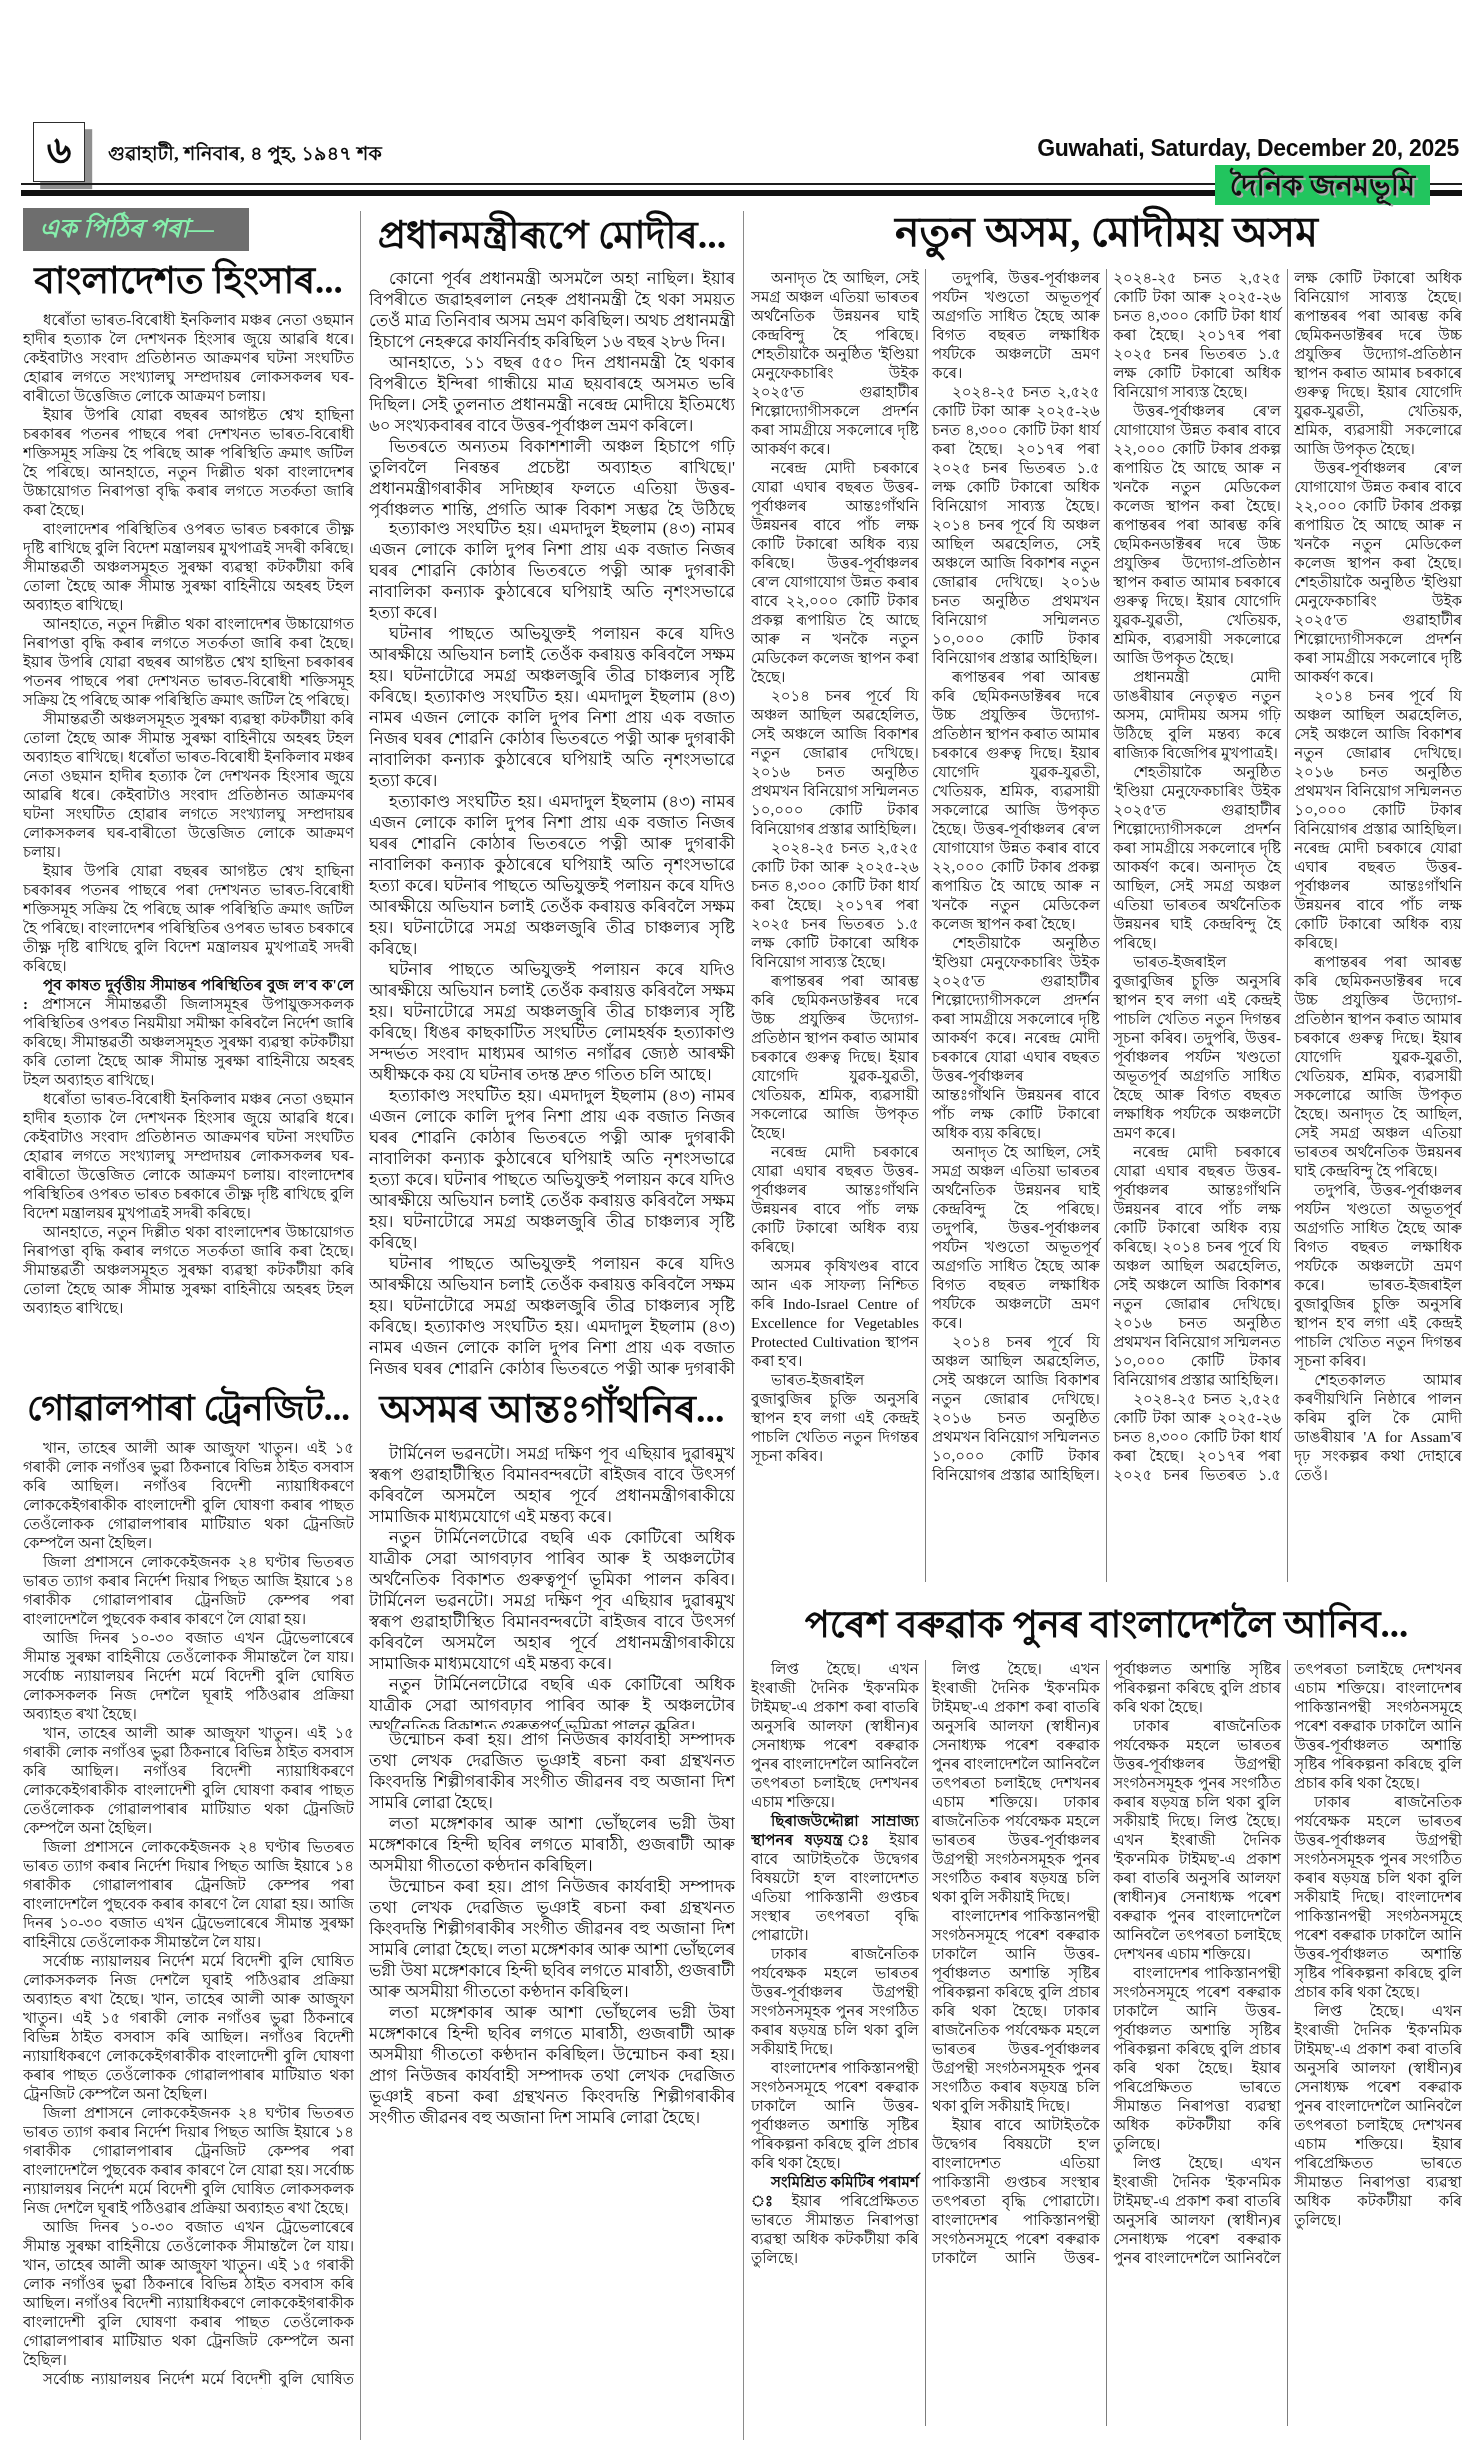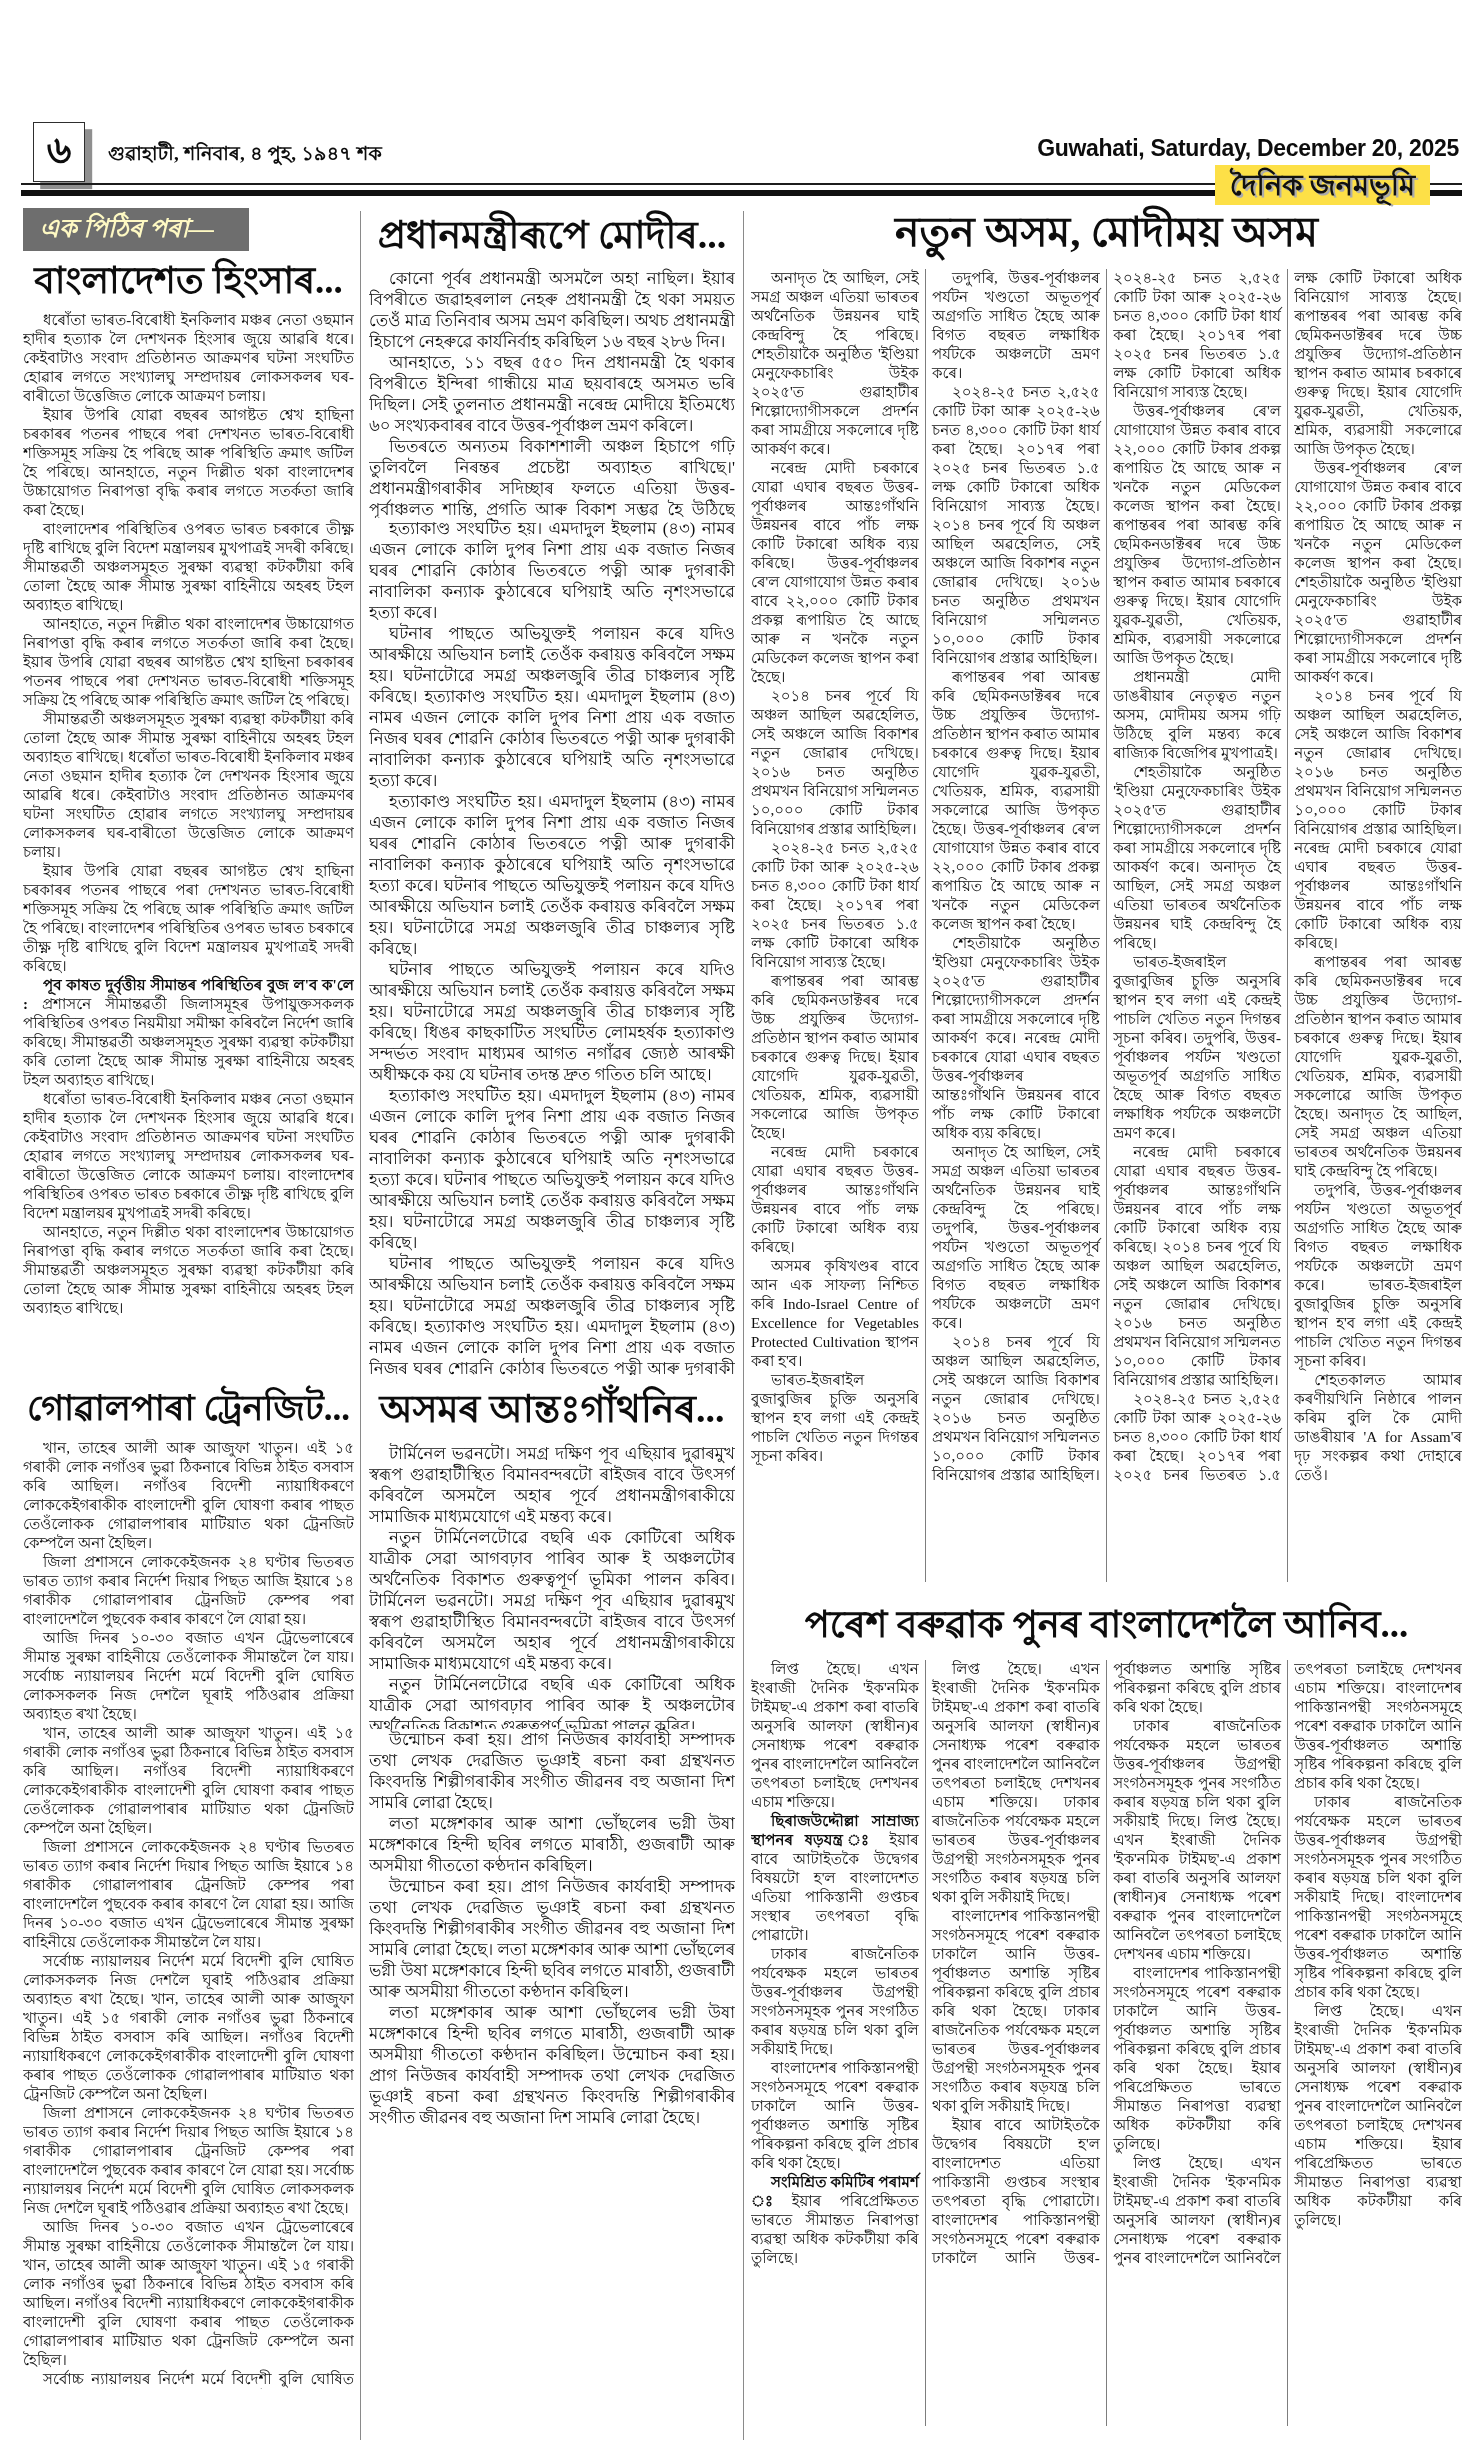--- a/index.html
+++ b/index.html
@@ -24,38 +24,38 @@
   .dateline-en {
     position:absolute; right:23px; top:135px;
     font-family:"Liberation Sans", sans-serif;
     font-size:23px; font-weight:bold; letter-spacing:-0.3px;
   }
   .rules { position:absolute; left:20.5px; right:20.5px; top:183px; }
   .rule-thin  { height:2.2px;  background:#1c1c1c; }
   .rule-thick { height:6.6px; background:#101010; margin-top:4.4px; }
   .masthead {
     position:absolute; right:32px; top:-17.7px; height:40px; line-height:40px;
-    background:#fde047; padding:0 14.4px;
+    background:#22c55e; padding:0 14.4px;
     font-size:29px; font-weight:bold; color:#111;
     text-shadow:2.2px 1.7px 0 #ababab; white-space:nowrap;
   }
   
   .vrule { position:absolute; top:211px; width:1.1px; height:2229px; background:#8a8a8a; }
   .vrule.v1 { left:360px; }
   .vrule.v2 { left:743px; }
   
   .hl { font-weight:bold; text-align:center; line-height:1.12; letter-spacing:0; }
   .body-text { text-align:justify; overflow:hidden; }
   .body-text p { text-indent:20px; margin:0; }
   .small-body { font-size:15px; line-height:19px; }
   .mid-body   { font-size:16.6px;   line-height:21px; }
   
   .colA { position:absolute; left:23px; top:208px; width:331px; }
   .kicker {
-    width:226px; height:43px; background:#6e6e6e; color:#fef9c3;
+    width:226px; height:43px; background:#6e6e6e; color:#86efac;
     font-style:italic; font-weight:bold; font-size:25.5px; line-height:41px;
     padding-left:16.6px; margin-bottom:8.9px; white-space:nowrap;
   }
   .hlA1 { font-size:37px; margin:4.4px 0 10px; }
   .bodyA1 { height:1062px; }
   .hlA2 { font-size:35px; margin:15.5px 0 11px; }
   .bodyA2 { height:950px; }
   
   .colB { position:absolute; left:369px; top:208px; width:366px; }
   .hlB { font-size:38px; }

